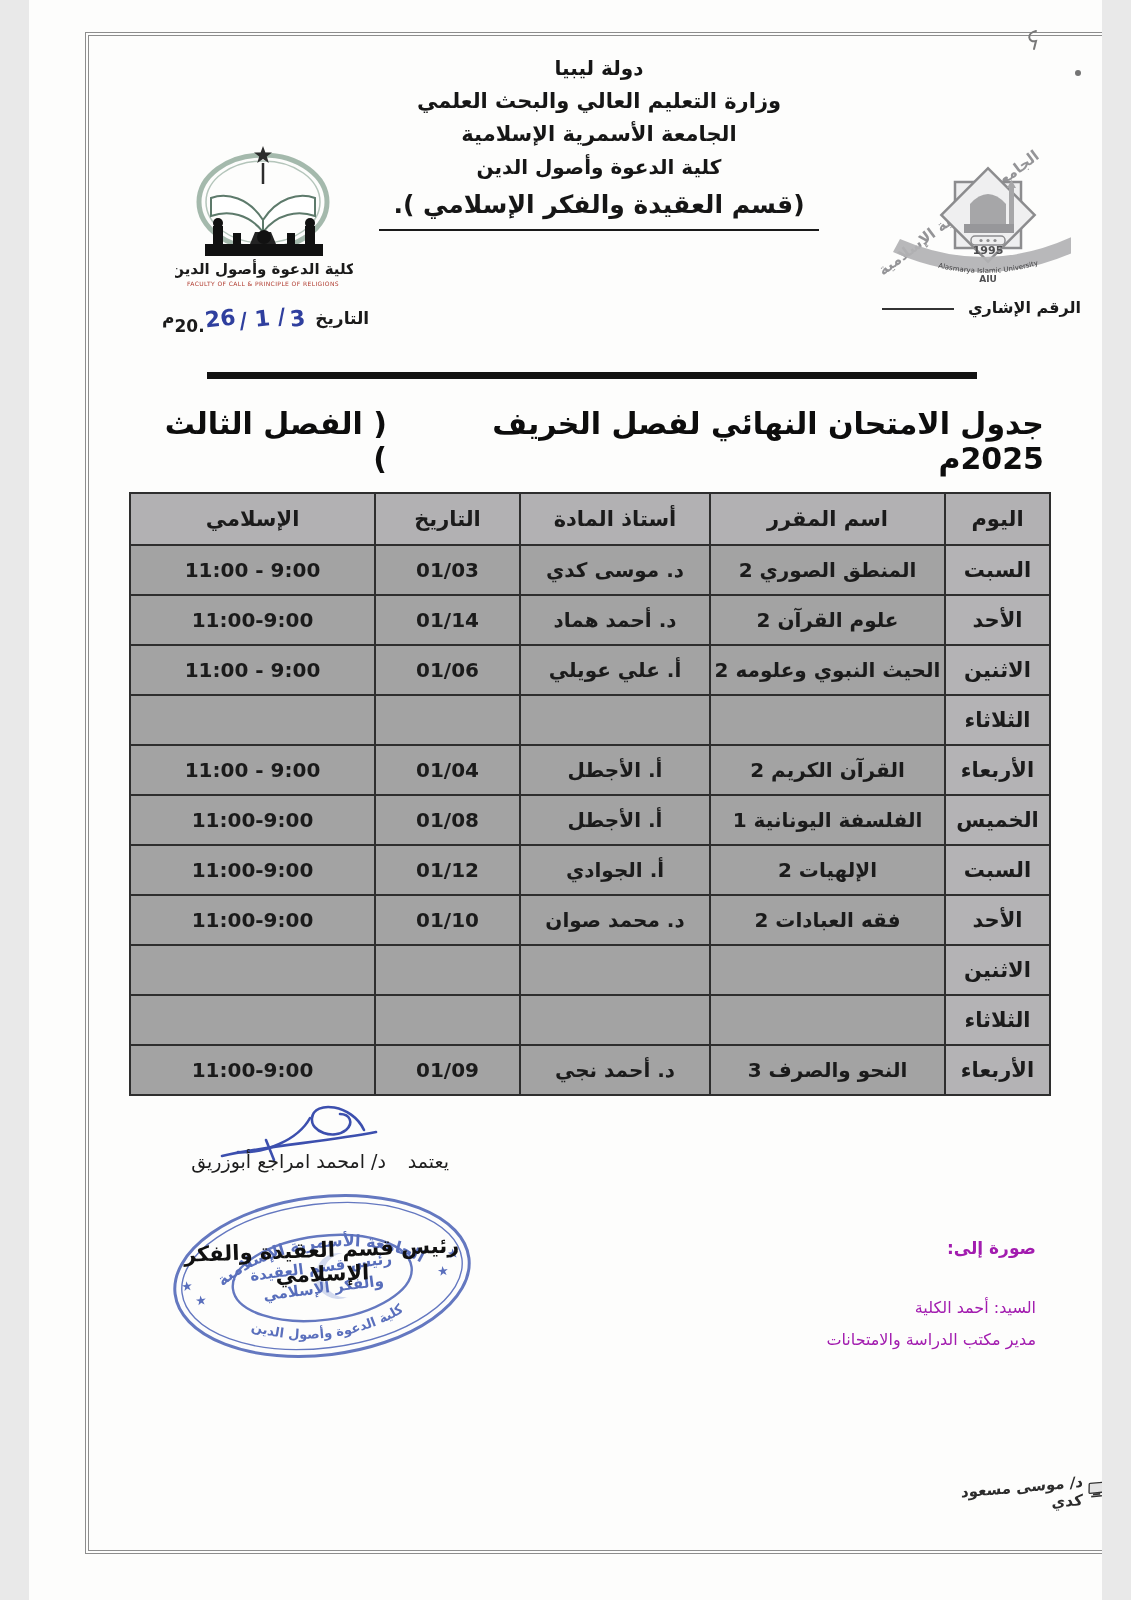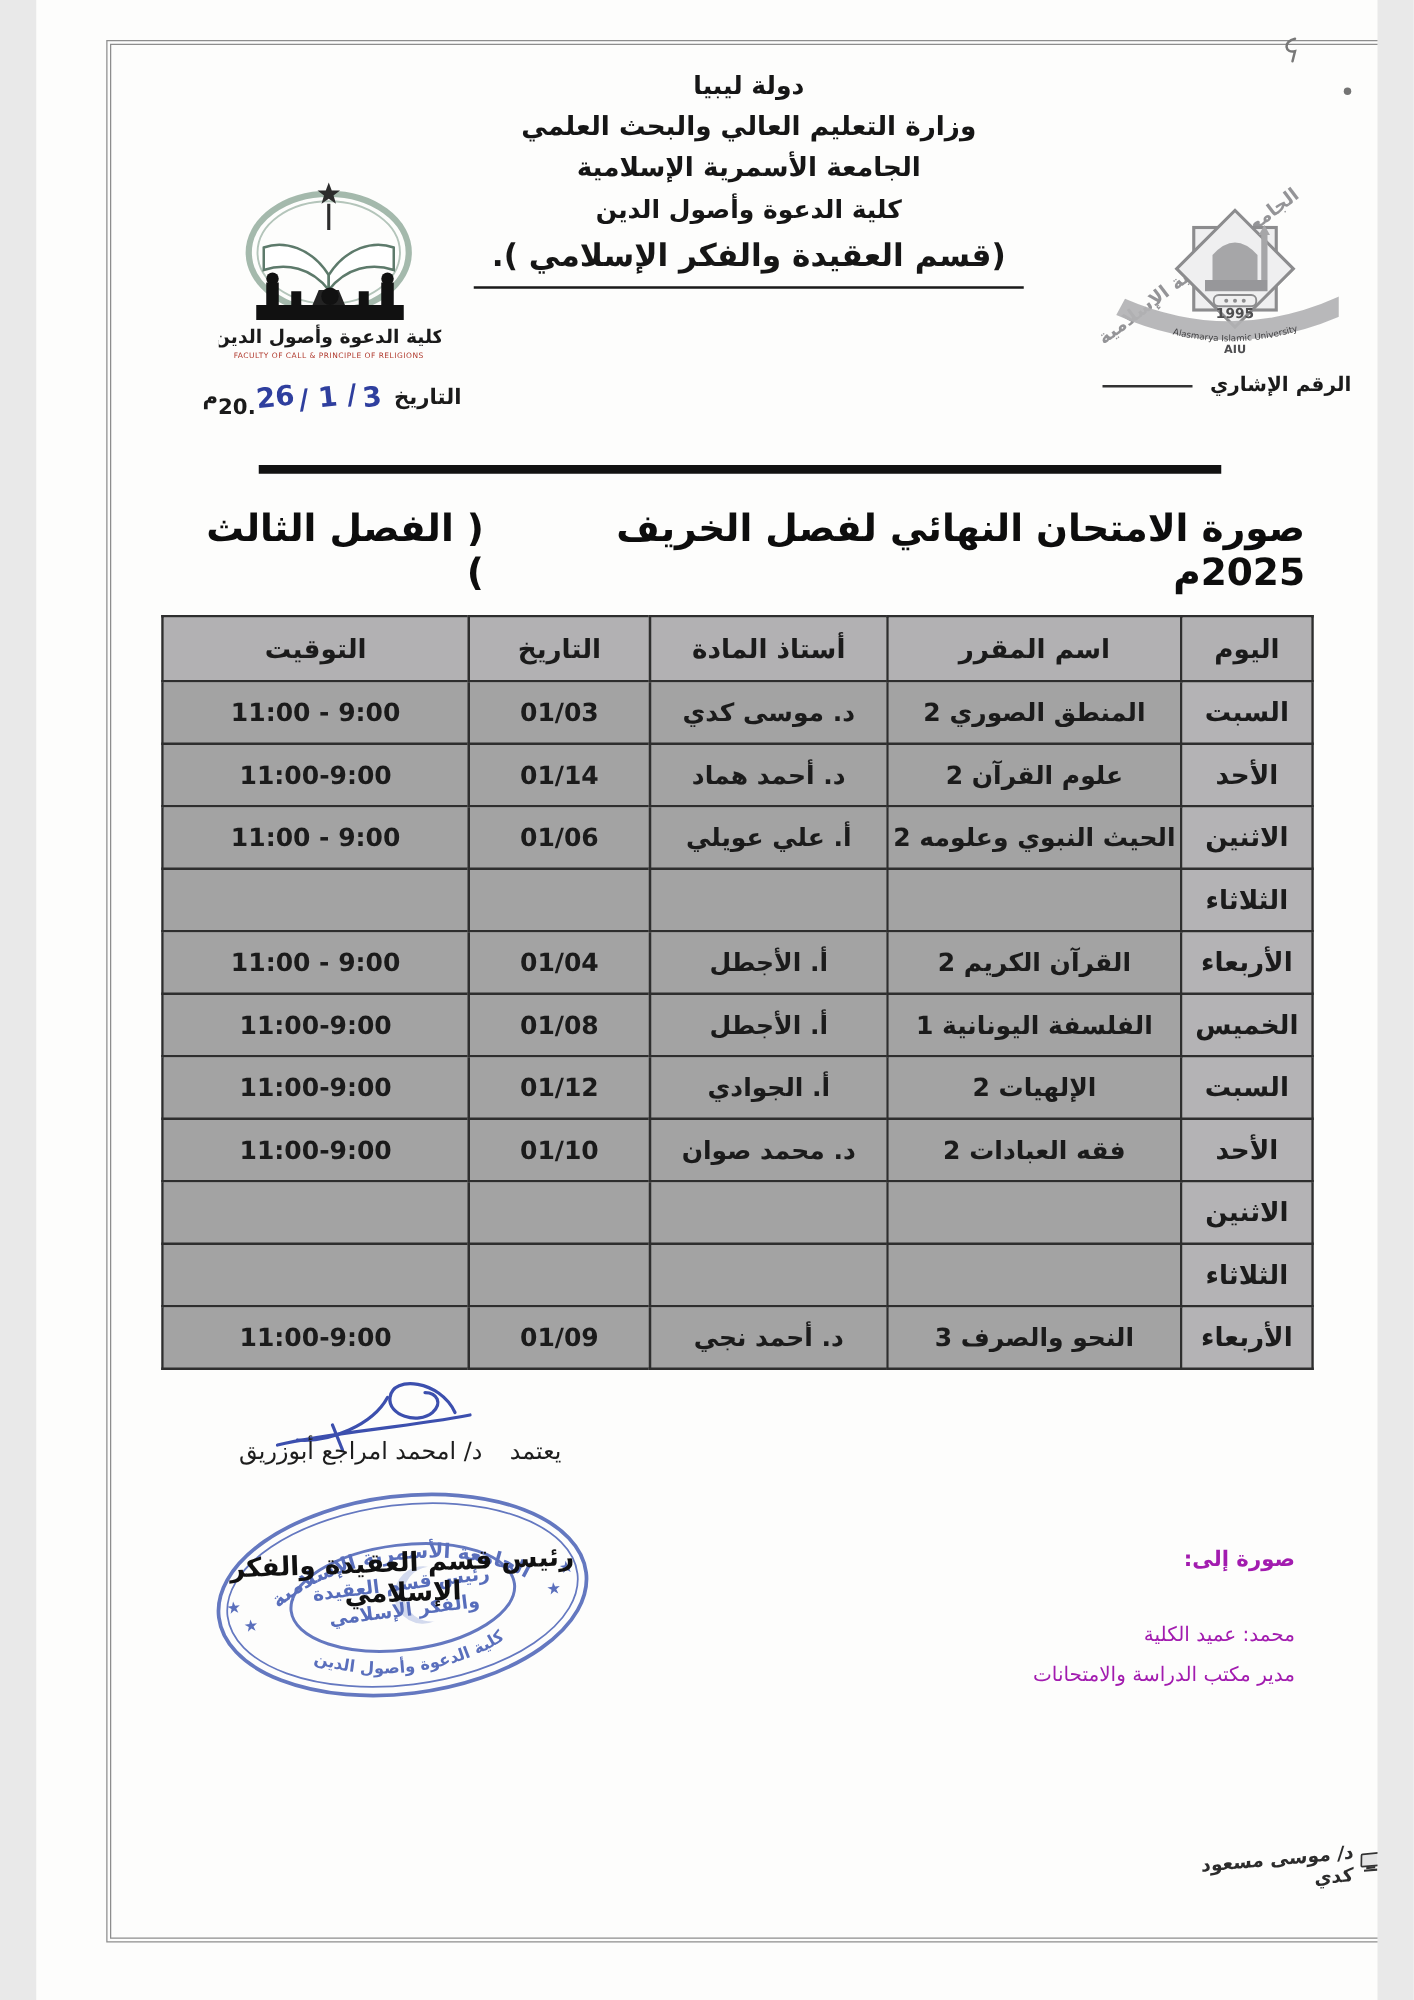--- a/index.html
+++ b/index.html
@@ -158,39 +158,39 @@
       <span style="font-size:17px;margin-top:16px;">20.</span>
       <span class="hand">26</span>
       <span class="hand" style="margin:0 4px;">/ 1 /</span>
       <span class="hand" style="margin-right:6px;">3</span>
       <span style="margin-left:4px;">التاريخ</span>
   </div>
 
   <div class="thick-rule"></div>
 
   <div class="title-row">
-    <span>صورة الامتحان النهائي لفصل الخريف  2025م</span>
+    <span>جدول الامتحان النهائي لفصل الخريف  2025م</span>
     <span class="title-paren">( الفصل الثالث )</span>
   </div>
 
   <table class="exam-table">
     <colgroup>
       <col style="width:105px">
         <col style="width:235px">
         <col style="width:190px">
         <col style="width:145px">
         <col style="width:245px">
     </colgroup>
     <tbody>
         <tr>
       <th>اليوم</th>
       <th>اسم المقرر</th>
       <th>أستاذ المادة</th>
       <th>التاريخ</th>
-      <th>التوقيت</th>
+      <th>الإسلامي</th>
     </tr>
     <tr>
       <td class="day-cell">السبت</td>
       <td>المنطق الصوري 2</td>
       <td>د. موسى كدي</td>
       <td class="num">01/03</td>
       <td class="num">11:00 - 9:00</td>
     </tr>
     <tr>
       <td class="day-cell">الأحد</td>
@@ -295,21 +295,21 @@
     <text x="155" y="101" font-size="15" font-weight="bold" text-anchor="middle" fill="#3b55b0">والفكر الإسلامي</text>
     <text x="14" y="82" font-size="13" fill="#3e57b2">★</text>
     <text x="26" y="98" font-size="13" fill="#3e57b2">★</text>
     <text x="282" y="82" font-size="13" fill="#3e57b2">★</text>
     <text x="270" y="98" font-size="13" fill="#3e57b2">★</text>
   </svg>
   <div class="stamp-overlay">رئيس قسم العقيدة والفكر الإسلامي</div>
 
   <div class="copies">
     <div class="head">صورة إلى:</div>
-    <div class="item">محمد: عميد الكلية</div>
+    <div class="item">السيد: أحمد الكلية</div>
     <div class="item">مدير مكتب الدراسة والامتحانات</div>
   </div>
 
   <div class="typist">
     <svg width="20" height="18" viewBox="0 0 20 18">
       <rect x="1.5" y="1.5" width="17" height="11" rx="1" fill="#e4e4e4" stroke="#333" stroke-width="1.5"></rect>
       <rect x="6" y="13" width="8" height="2" fill="#333"></rect>
       <rect x="4" y="15.4" width="12" height="1.8" fill="#333"></rect>
     </svg>
     <span class="typist-text">د/ موسى مسعود كدي</span>

